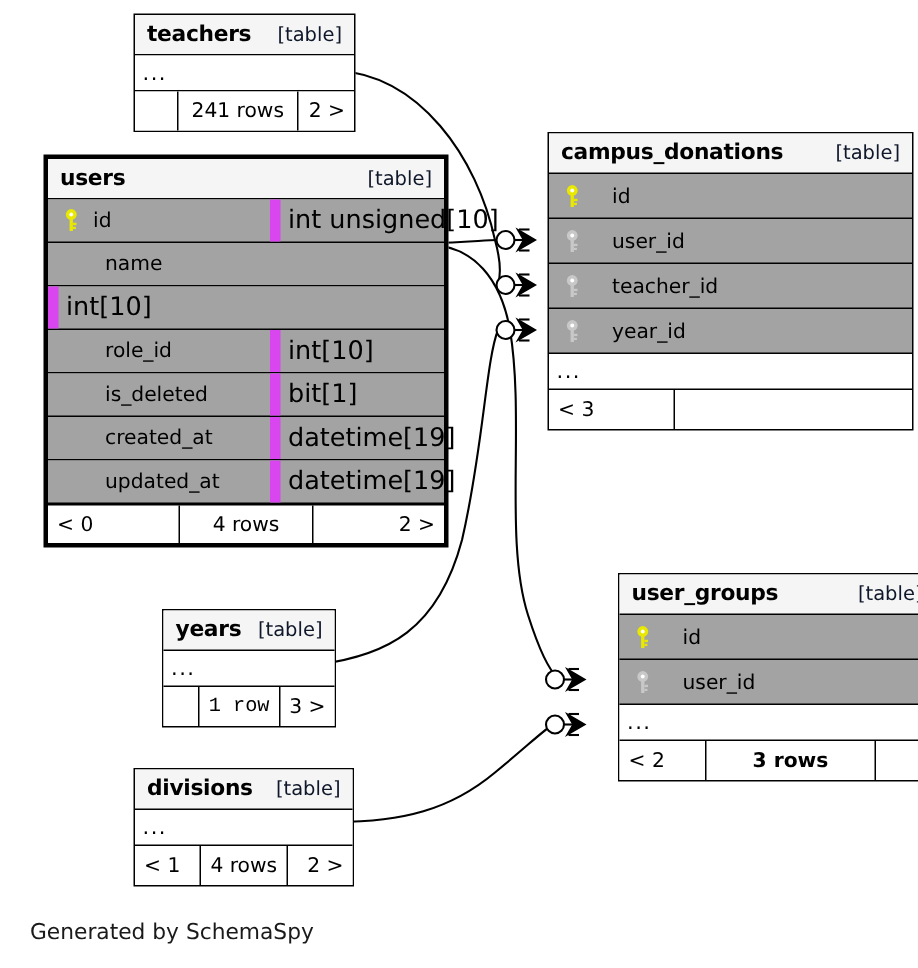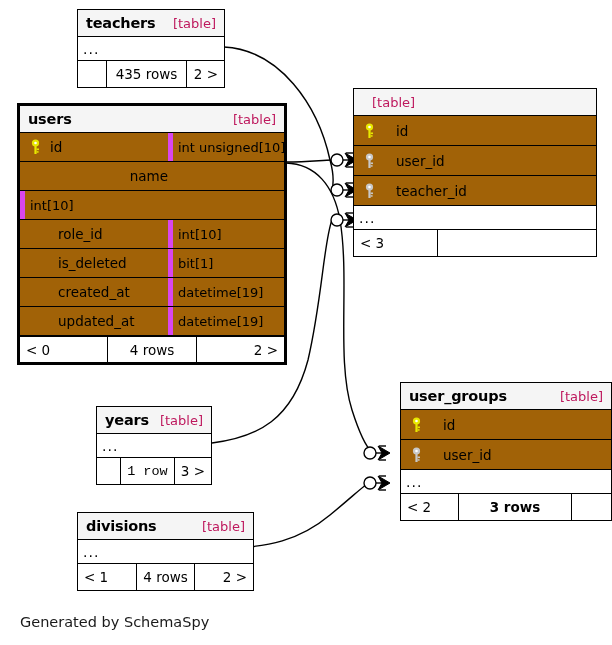--- a/index.html
+++ b/index.html
@@ -49,20 +49,21 @@
     stroke-width: 1;
     stroke-linejoin: miter;
   }
 
   
   .table-node {
     position: absolute;
     background: #ffffff;
     border: 1px solid #000000;
     box-sizing: border-box;
+    margin-left: 12px;
   }
   .table-node.emphasis {
     border: 3px solid #000000;
   }
 
   .tbl-title {
     display: flex;
     align-items: center;
     justify-content: space-between;
     background: #f5f5f5;
@@ -72,51 +73,51 @@
     height: 27px;
     white-space: nowrap;
   }
   .tbl-name {
     font-weight: bold;
     font-size: 14.5px;
     letter-spacing: -0.2px;
   }
   .tbl-kind {
     font-size: 13px;
-    color: #be185d;
+    color: #0f172a;
     padding-left: 10px;
   }
 
   .tbl-row {
     display: flex;
     align-items: stretch;
     border-bottom: 1px solid #000000;
     height: 29px;
     box-sizing: border-box;
-    background: #a16207;
+    background: #a3a3a3;
   }
   .tbl-row:last-child { border-bottom: none; }
 
   .col-name {
     display: flex;
     align-items: center;
     flex: 0 0 auto;
     box-sizing: border-box;
     padding-left: 6px;
     font-size: 13.5px;
     white-space: nowrap;
   }
   .col-type {
     display: flex;
     align-items: center;
     flex: 1 1 auto;
     box-sizing: border-box;
-    border-left: 5px solid #d946ef;
+    border-left: 7px solid #d946ef;
     padding-left: 5px;
-    font-size: 13px;
+    font-size: 17px;
     white-space: nowrap;
   }
 
   
   .keycell {
     flex: 0 0 18px;
     display: flex;
     align-items: center;
     justify-content: center;
   }
@@ -223,21 +224,21 @@
   </svg>
 
   <div class="table-node" style="left:77px; top:9px; width:148px;">
     <div class="tbl-title">
       <span class="tbl-name">teachers</span>
       <span class="tbl-kind">[table]</span>
     </div>
     <div class="ellipsis-row">...</div>
     <div class="tbl-footer">
       <div class="fcell left" style="flex:0 0 28px;"></div>
-      <div class="fcell center" style="flex:1 1 auto;">435 rows</div>
+      <div class="fcell center" style="flex:1 1 auto;">241 rows</div>
       <div class="fcell right" style="flex:0 0 38px;">2 &gt;</div>
     </div>
   </div>
 
   <div class="table-node emphasis" style="left:17px; top:103px; width:270px;">
     <div class="tbl-title">
       <span class="tbl-name">users</span>
       <span class="tbl-kind">[table]</span>
     </div>
 
@@ -251,21 +252,21 @@
               <rect x="6.6" y="9.5" width="2.4" height="1.6" fill="#e8e800"></rect>
               <rect x="6.6" y="12.2" width="2.0" height="1.5" fill="#e8e800"></rect>
             </svg>
         </span>
         <span style="padding-left:6px;">id</span>
       </div>
       <div class="col-type">int unsigned[10]</div>
     </div>
 
     <div class="tbl-row">
-      <div class="col-name" style="flex:0 0 148px;justify-content:flex-end;">
+      <div class="col-name" style="flex:0 0 148px;">
         <span class="keycell blank"></span>
         <span style="padding-left:14px;">name</span>
       </div>
     </div>
 
     <div class="tbl-row">
       <div class="col-type">int[10]</div>
     </div>
 
     <div class="tbl-row">
@@ -302,20 +303,21 @@
 
     <div class="tbl-footer footer-3" style="border-top:1px solid #000000;">
       <div class="fcell left">&lt; 0</div>
       <div class="fcell center">4 rows</div>
       <div class="fcell right">2 &gt;</div>
     </div>
   </div>
 
   <div class="table-node" style="left:353px; top:88px; width:244px;">
     <div class="tbl-title">
+      <span class="tbl-name">campus_donations</span>
       <span class="tbl-kind">[table]</span>
     </div>
 
     <div class="tbl-row" style="height:30px;">
       <div class="col-name" style="flex:1 1 auto;">
         <span class="keycell">
           <svg width="11" height="16" viewBox="0 0 11 16">
               <circle cx="5.5" cy="4" r="3.6" fill="#e8e800"></circle>
               <circle cx="5.5" cy="4" r="1.3" fill="#ffffff"></circle>
               <rect x="4.4" y="6.5" width="2.2" height="8.5" fill="#e8e800"></rect>
@@ -350,20 +352,34 @@
               <circle cx="5.5" cy="4" r="1.3" fill="#ffffff"></circle>
               <rect x="4.4" y="6.5" width="2.2" height="8.5" fill="#c8c8c8"></rect>
               <rect x="6.6" y="9.5" width="2.4" height="1.6" fill="#c8c8c8"></rect>
               <rect x="6.6" y="12.2" width="2.0" height="1.5" fill="#c8c8c8"></rect>
             </svg>
         </span>
         <span style="padding-left:18px;">teacher_id</span>
       </div>
     </div>
 
+    <div class="tbl-row" style="height:30px;">
+      <div class="col-name" style="flex:1 1 auto;">
+        <span class="keycell">
+          <svg width="11" height="16" viewBox="0 0 11 16">
+              <circle cx="5.5" cy="4" r="3.6" fill="#c8c8c8"></circle>
+              <circle cx="5.5" cy="4" r="1.3" fill="#ffffff"></circle>
+              <rect x="4.4" y="6.5" width="2.2" height="8.5" fill="#c8c8c8"></rect>
+              <rect x="6.6" y="9.5" width="2.4" height="1.6" fill="#c8c8c8"></rect>
+              <rect x="6.6" y="12.2" width="2.0" height="1.5" fill="#c8c8c8"></rect>
+            </svg>
+        </span>
+        <span style="padding-left:18px;">year_id</span>
+      </div>
+    </div>
 
     <div class="ellipsis-row">...</div>
 
     <div class="tbl-footer">
       <div class="fcell left" style="flex:0 0 83px;">&lt; 3</div>
       <div class="fcell right" style="flex:0 0 52px;"></div>
     </div>
   </div>
 
   <div class="table-node" style="left:400px; top:382px; width:212px;">
@@ -418,21 +434,21 @@
       <span class="tbl-kind">[table]</span>
     </div>
     <div class="ellipsis-row">...</div>
     <div class="tbl-footer">
       <div class="fcell left" style="flex:0 0 23px;"></div>
       <div class="fcell center" style="flex:1 1 auto;font-family:Liberation Mono, monospace;">1 row</div>
       <div class="fcell right" style="flex:0 0 36px;">3 &gt;</div>
     </div>
   </div>
 
-  <div class="table-node" style="left:77px; top:512px; width:177px;">
+  <div class="table-node" style="left:77px; top:512px; width:147px;">
     <div class="tbl-title">
       <span class="tbl-name">divisions</span>
       <span class="tbl-kind">[table]</span>
     </div>
     <div class="ellipsis-row">...</div>
     <div class="tbl-footer footer-3">
       <div class="fcell left">&lt; 1</div>
       <div class="fcell center">4 rows</div>
       <div class="fcell right">2 &gt;</div>
     </div>

